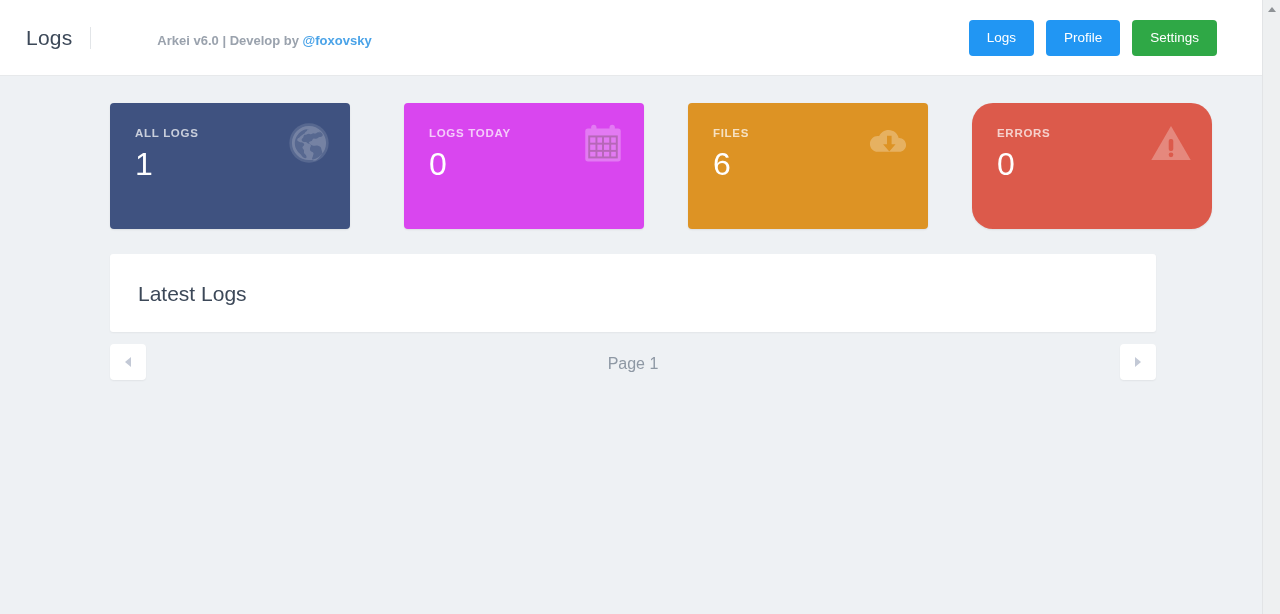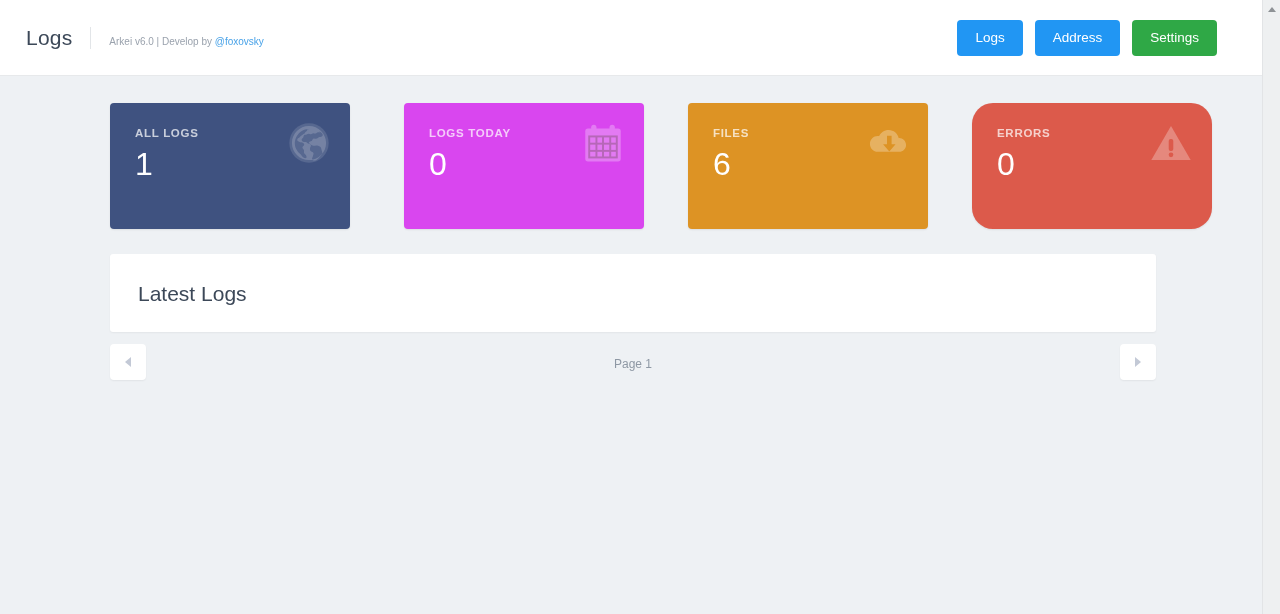--- a/index.html
+++ b/index.html
@@ -77,23 +77,24 @@
     letter-spacing: .2px;
   }
   .brand-sep {
     width: 1px;
     height: 22px;
     background: #e2e5e8;
     margin: 0 18px;
     align-self: center;
   }
   .brand-sub {
-    font-size: 10px;
+    font-size: 13px;
     color: #9aa2ad;
-    font-weight: 400;
+    font-weight: 700;
+    margin-left: 48px;
   }
   .brand-sub a {
     color: #4aa3e8;
     text-decoration: none;
   }
 
   .nav-actions {
     position: absolute;
     right: 45px;
     top: 20px;
@@ -231,39 +232,39 @@
     border-bottom: 5px solid transparent;
     border-right: 6px solid #c3c9d6;
   }
   .tri-right {
     width: 0; height: 0;
     border-top: 5px solid transparent;
     border-bottom: 5px solid transparent;
     border-left: 6px solid #c3c9d6;
   }
   .page-label {
-    font-size: 12px;
+    font-size: 16px;
     color: #8e98a4;
   }
 </style>
 </head>
 <body>
 
 <div class="viewport">
 
   <div class="header">
     <div class="brand">
       <span class="brand-title">Logs</span>
       <span class="brand-sep"></span>
       <span class="brand-sub"><span>Arkei v6.0 | Develop by </span><a href="#">@foxovsky</a></span>
     </div>
 
     <div class="nav-actions">
       <button class="btn btn-primary">Logs</button>
-      <button class="btn btn-primary">Address</button>
+      <button class="btn btn-primary">Profile</button>
       <button class="btn btn-success">Settings</button>
     </div>
   </div>
 
   <div class="cards">
 
     <div class="card card-allLogs">
       <div class="card-label">ALL LOGS</div>
       <div class="card-value">1</div>
       <div class="card-icon">

